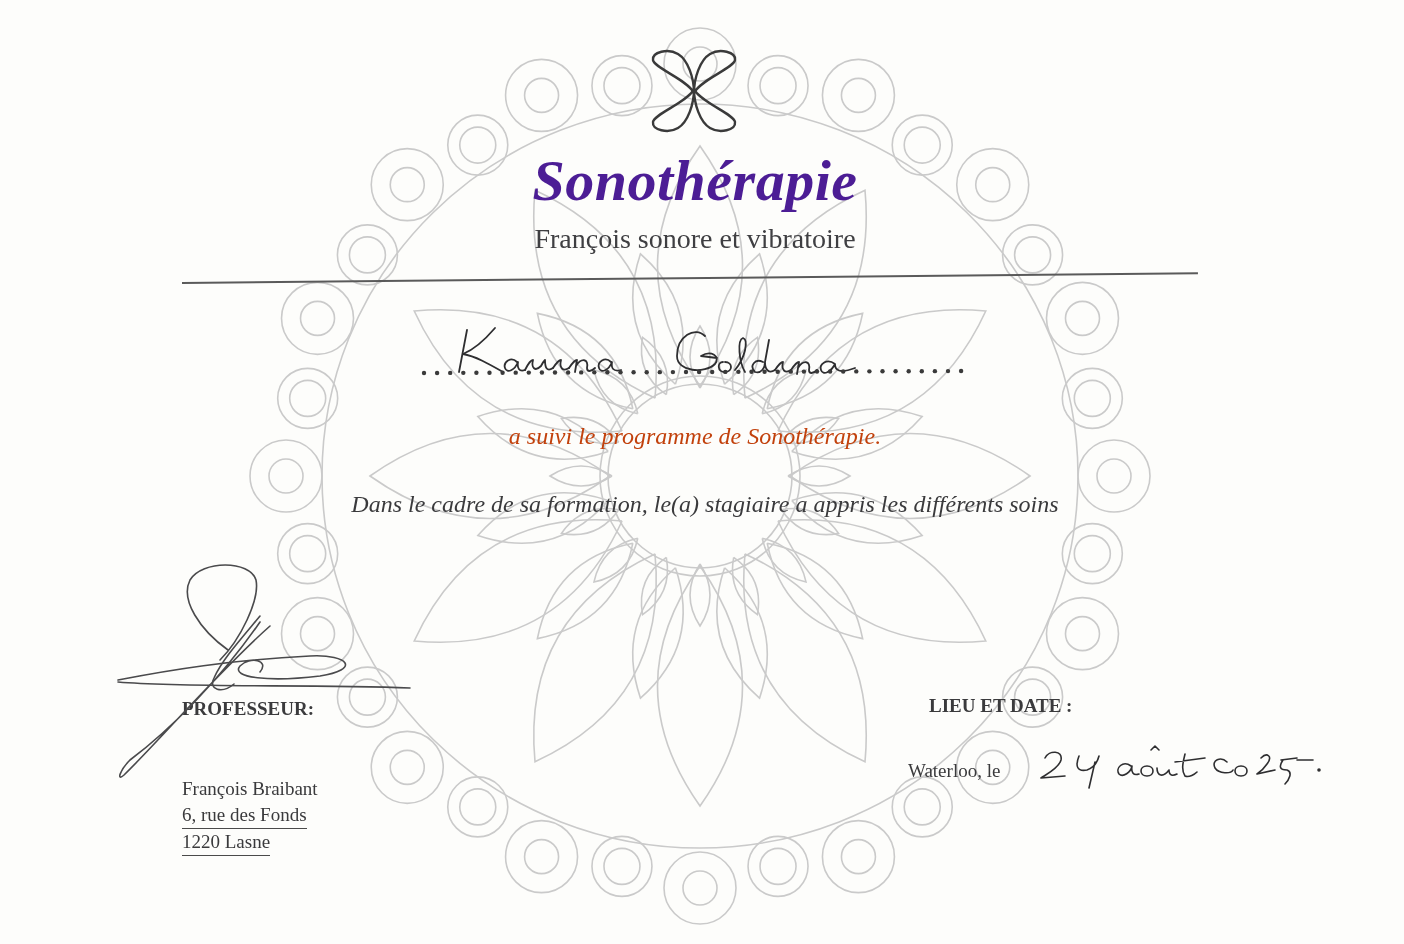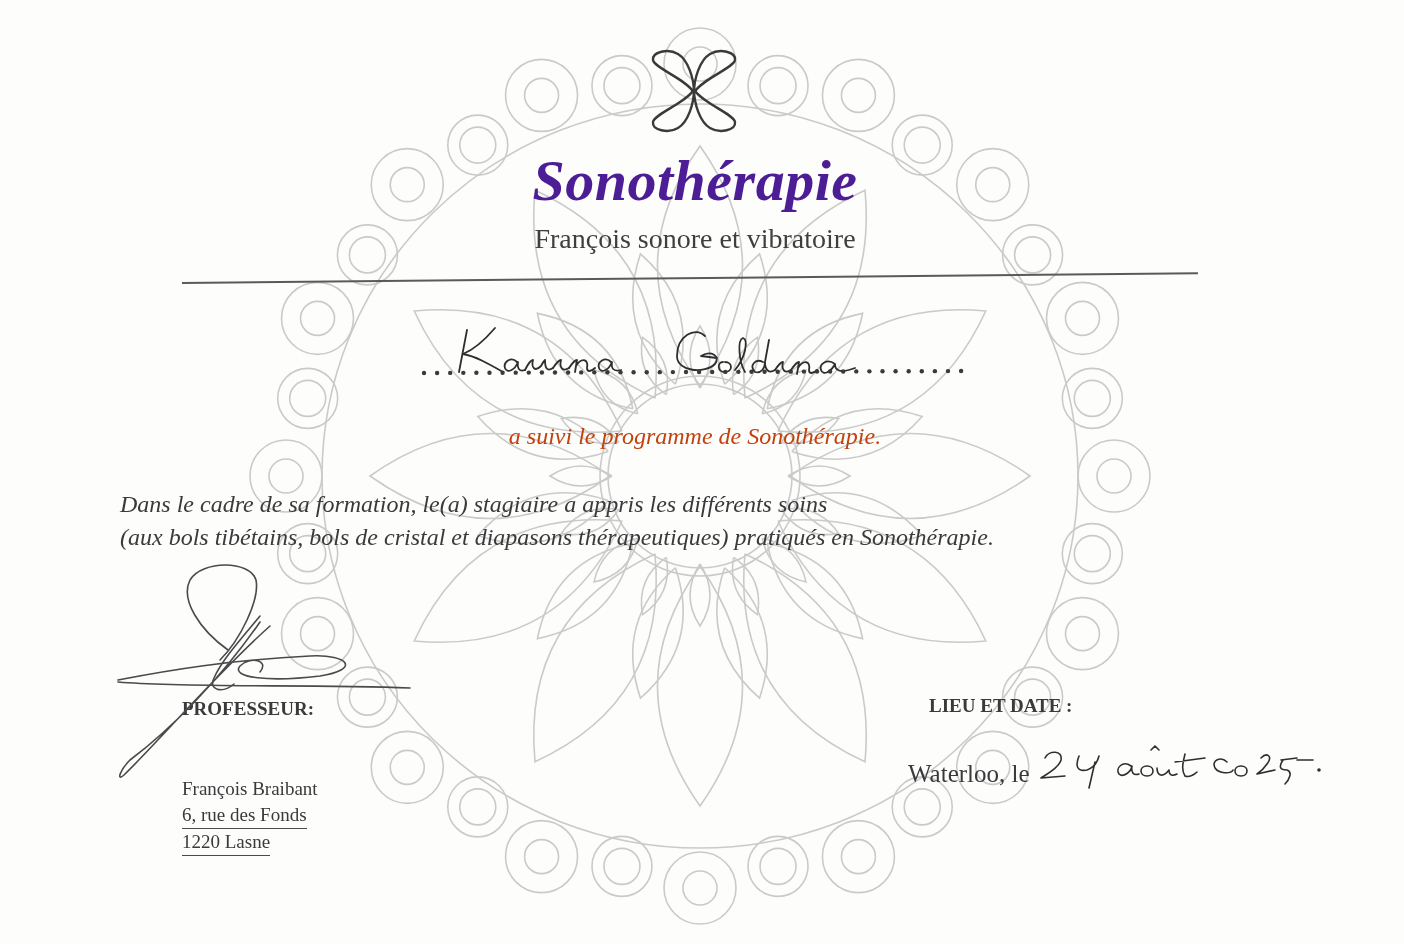--- a/index.html
+++ b/index.html
@@ -28,35 +28,35 @@
   }
   .recipient {
     left: 455px; top: 322px; width: 480px; height: 60px;
   }
   .dots { left: 420px; top: 368px; width: 556px; height: 10px; }
   .line1 {
     left: 0; width: 1390px; top: 420px; text-align: center;
     font-style: italic; font-size: 24px; line-height: 32px; color: #c2410c;
   }
   .para {
-    left: 120px; width: 1170px; top: 488px; text-align: left;
+    left: 120px; width: 1170px; top: 488px; text-align: center;
     font-style: italic; font-size: 24px; line-height: 33px; color: #3a3a3c;
   }
   .para span { display: block; }
   .prof-label {
     left: 182px; top: 698px; font-weight: bold; font-size: 19px; color: #3a3a3c;
   }
   .prof-info { left: 182px; top: 776px; font-size: 19px; line-height: 26px; color: #3a3a3c; }
   .prof-info span { display: block; width: max-content; }
   .ul { border-bottom: 1.5px solid #4a4a4a; }
   .sig { left: 110px; top: 560px; width: 330px; height: 225px; z-index: 3; }
   .place-label {
     left: 908px; top: 695px; font-weight: bold; font-size: 19px; color: #3a3a3c; margin-left: 21px;
   }
-  .place-line { left: 908px; top: 760px; font-size: 25px; color: #3a3a3c; }
+  .place-line { left: 908px; top: 760px; font-size: 19px; color: #3a3a3c; }
   .date-hand { left: 1035px; top: 740px; width: 290px; height: 50px; z-index: 3; }
 </style>
 </head>
 <body>
 
 <svg id="mandala" viewBox="0 0 1404 944" xmlns="http://www.w3.org/2000/svg">
   <g id="mandala-g" fill="none" stroke="#cacaca" stroke-width="1.6">
       <ellipse cx="700" cy="476" rx="378" ry="372"></ellipse>
       <circle cx="1114" cy="476" r="36"></circle>
       <circle cx="1114" cy="476" r="17"></circle>
@@ -256,21 +256,20 @@
       <circle cx="514.9000000000003" cy="3.134420289855071" r="2.2"></circle>
       <circle cx="528.0000000000003" cy="3.086956521739129" r="2.2"></circle>
       <circle cx="541.1000000000004" cy="3.039492753623187" r="2.2"></circle>
     </g>
 </svg>
 
 <div class="layer line1">a suivi le programme de Sonothérapie.</div>
 
 <div class="layer para">
   <span>Dans le cadre de sa formation, le(a) stagiaire a appris les différents soins</span>
-  <span>(aux bols tibétains, bols de cristal et diapasons thérapeutiques) pratiqués en Sonothérapie.</span>
 </div>
 
 <svg class="layer sig" viewBox="0 0 330 225">
   <g fill="none" stroke="#4a4a4c" stroke-width="1.6" stroke-linecap="round" stroke-linejoin="round">
     <path d="M118 90 C 90 70, 70 40, 80 20 C 92 0, 140 0, 146 20 C 150 40, 130 80, 110 100"></path>
     <path d="M150 56 C 130 80, 112 100, 104 118 C 98 130, 112 134, 124 124"></path>
     <path d="M8 120 C 60 110, 120 100, 200 96 C 240 94, 250 110, 210 116 C 160 122, 120 118, 130 106 C 140 96, 160 100, 150 112"></path>
     <path d="M8 122 C 80 128, 200 124, 300 128"></path>
     <path d="M150 62 C 110 120, 60 170, 20 200 C 10 210, 6 222, 14 215 C 50 180, 110 110, 160 66"></path>
   </g>

